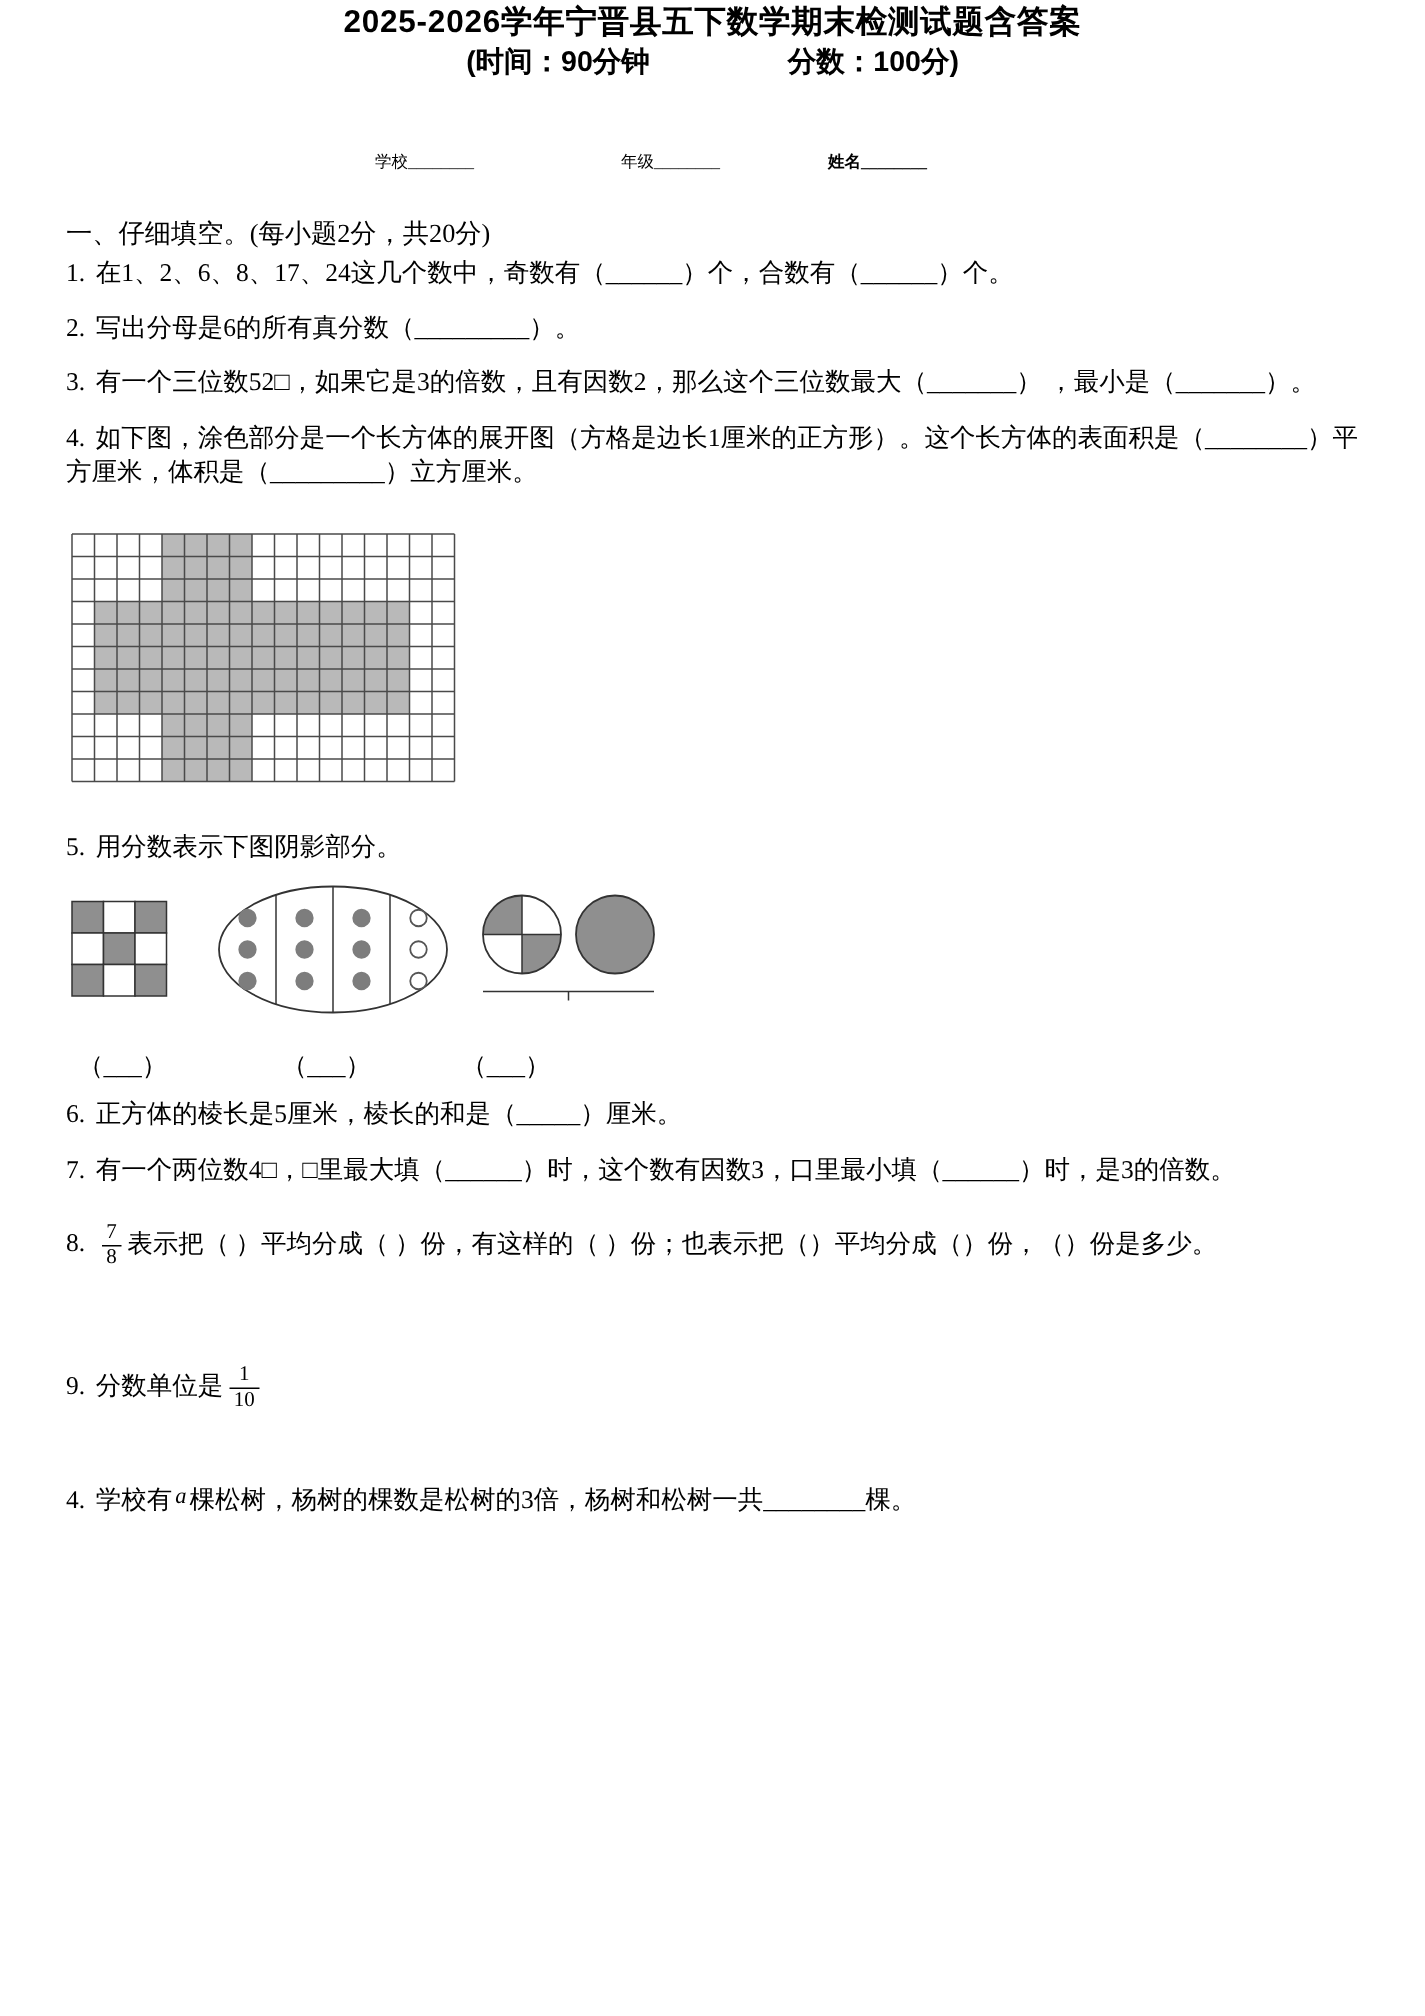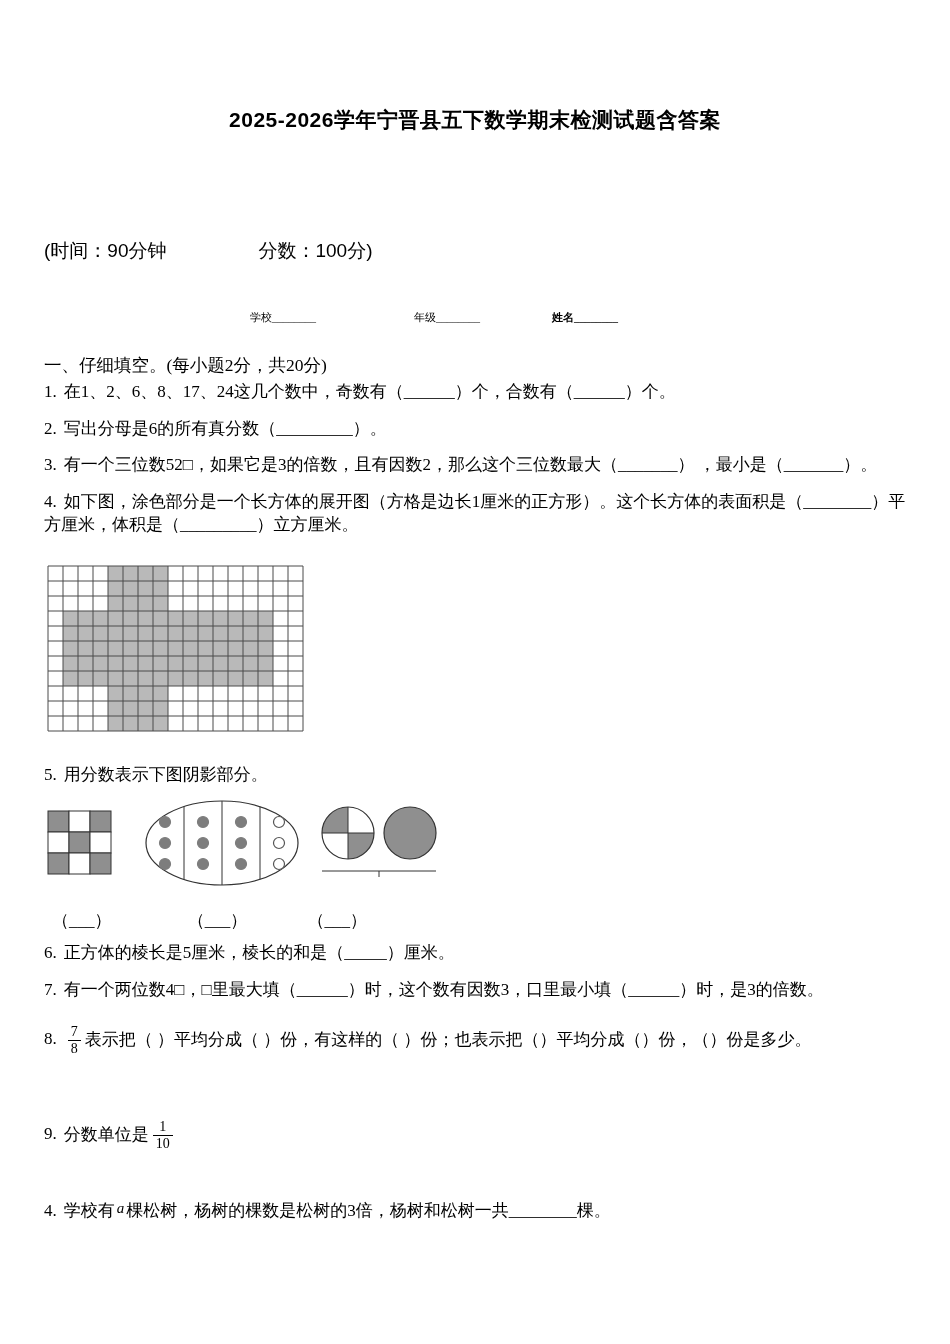--- a/index.html
+++ b/index.html
@@ -5,28 +5,28 @@
   * { box-sizing: border-box; }
   html, body { margin: 0; padding: 0; background: #ffffff; }
   body {
     width: 950px; height: 1344px; overflow: hidden;
     font-family: "Liberation Serif", "DejaVu Serif", serif;
     color: #000;
   }
   .page { padding: 0 44px; }
 
   .title {
-    padding-top: 106px; text-align: center;
+    text-align: center;
     font-family: "Liberation Sans", "DejaVu Sans", sans-serif;
     font-weight: bold; font-size: 21px; letter-spacing: 0.5px;
   }
   .meta {
-    margin-top: 104px; 
+    text-align: center;
     font-family: "Liberation Sans", "DejaVu Sans", sans-serif;
-    font-weight: normal; font-size: 19px;
+    font-weight: bold; font-size: 19px;
   }
   .meta-gap { display: inline-block; width: 92px; }
 
   .sgn { margin-top: 46px; display: flex; font-size: 11px; }
   .sgn .s1 { margin-left: 206px; }
   .sgn .s2 { margin-left: 98px; }
   .sgn .s3 { margin-left: 72px; font-weight: bold; }
 
   .sec { margin-top: 28px; font-size: 17.5px; }
 

